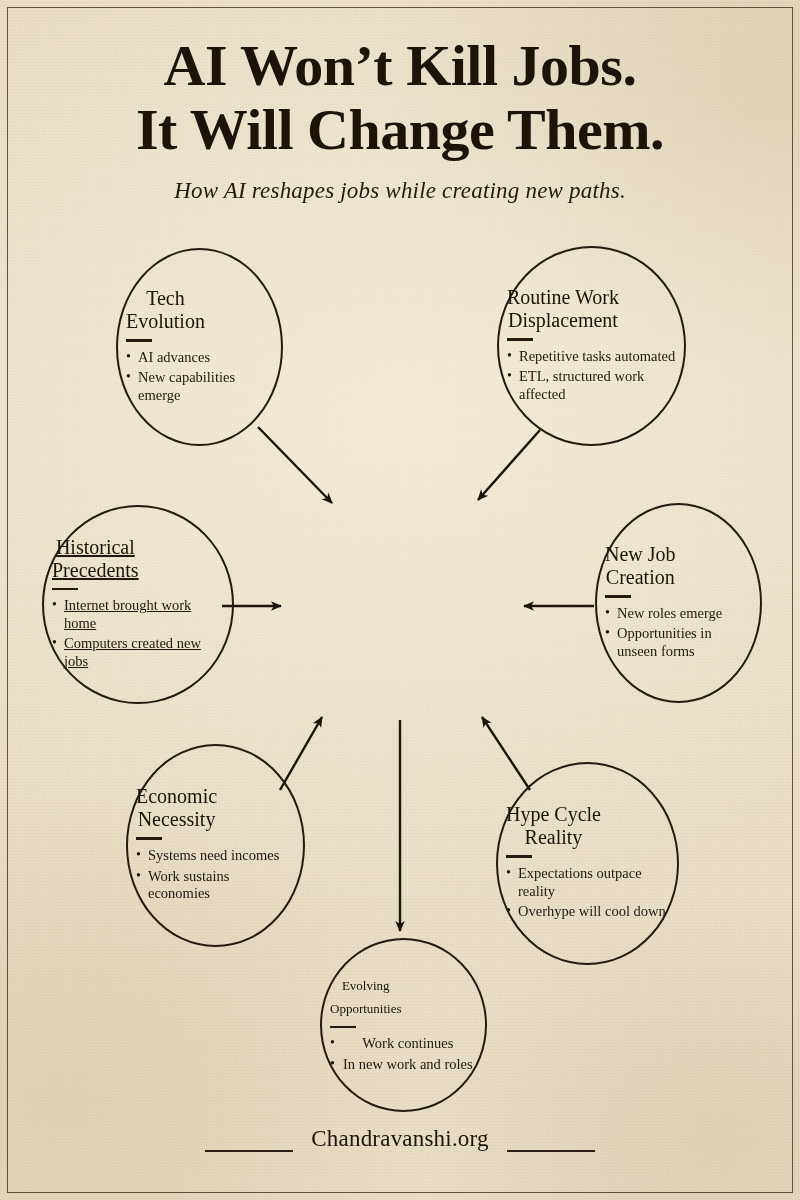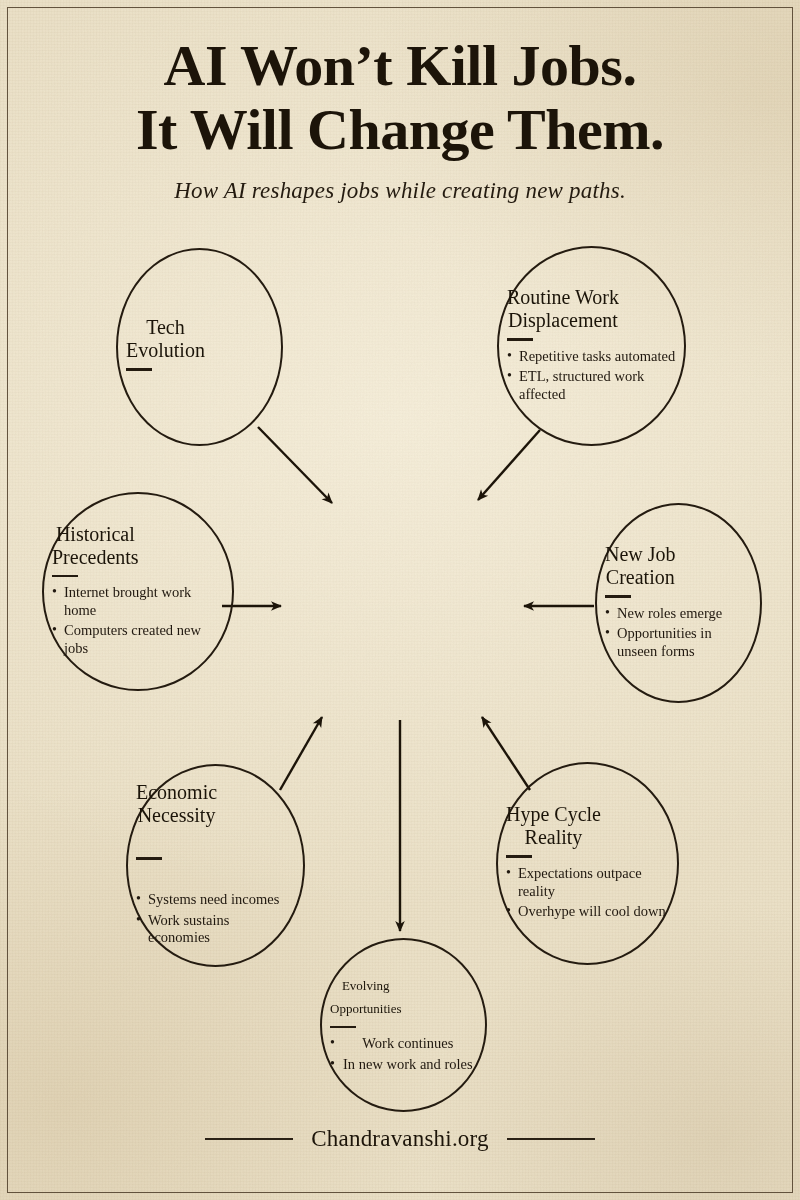--- a/index.html
+++ b/index.html
@@ -119,23 +119,23 @@
   .node-list li::before {
     content: "\2022";
     position: absolute;
     left: 0; top: -1px;
     font-size: 14px;
   }
 
   
   #node-tech       { left:116px; top:248px; width:167px; height:198px; }
   #node-routine    { left:497px; top:246px; width:189px; height:200px; }
-  #node-historical { left: 42px; top:492px; width:192px; height:199px; }
+  #node-historical { left: 42px; top:505px; width:192px; height:199px;text-decoration:underline; }
   #node-newjob     { left:595px; top:503px; width:167px; height:200px; }
-  #node-economic   { left:126px; top:764px; width:179px; height:203px;gap:24px; }
+  #node-economic   { left:126px; top:744px; width:179px; height:203px; }
   #node-hype       { left:496px; top:762px; width:183px; height:203px; }
   #node-evolving   { left:320px; top:938px; width:167px; height:174px; }
 
   #node-tech .node-list,
   #node-evolving .node-list { font-size:14.5px; }
   #node-evolving .node-title { font-size:13px; line-height:23px; }
   #node-evolving .node-list { text-align:center; }
   #node-evolving .node-list li { padding-left:13px; }
 
   
@@ -167,21 +167,21 @@
     color: #120c05;
     white-space: pre-line;
   }
 
   
   #footer {
     position: absolute;
     left: 0; top: 1126px;
     width: 800px;
     display: flex;
-    align-items: center;
+    align-items: flex-end;
     justify-content: center;
     gap: 18px;
   }
   .foot-rule { width: 88px; height: 1.7px; background: #2a2115; }
   #footer-text { font-size: 23px; color: #1c1409; letter-spacing:.2px; }
 </style>
 </head>
 <body>
 
 <div id="paper"></div>
@@ -230,20 +230,24 @@
       <path d="M530,790 L482,717"></path>
 
       <path d="M400,720 L400,931"></path>
     </g>
   </svg>
 
   <div class="node" id="node-tech">
     <div class="node-title">Tech
 Evolution</div>
     <div class="node-rule"></div>
+    <ul class="node-list">
+      <li>AI advances</li>
+      <li>New capabilities emerge</li>
+    </ul>
   </div>
 
   <div class="node" id="node-routine">
     <div class="node-title">Routine Work
 Displacement</div>
     <div class="node-rule"></div>
     <ul class="node-list">
       <li>Repetitive tasks automated</li>
       <li>ETL, structured work affected</li>
     </ul>

